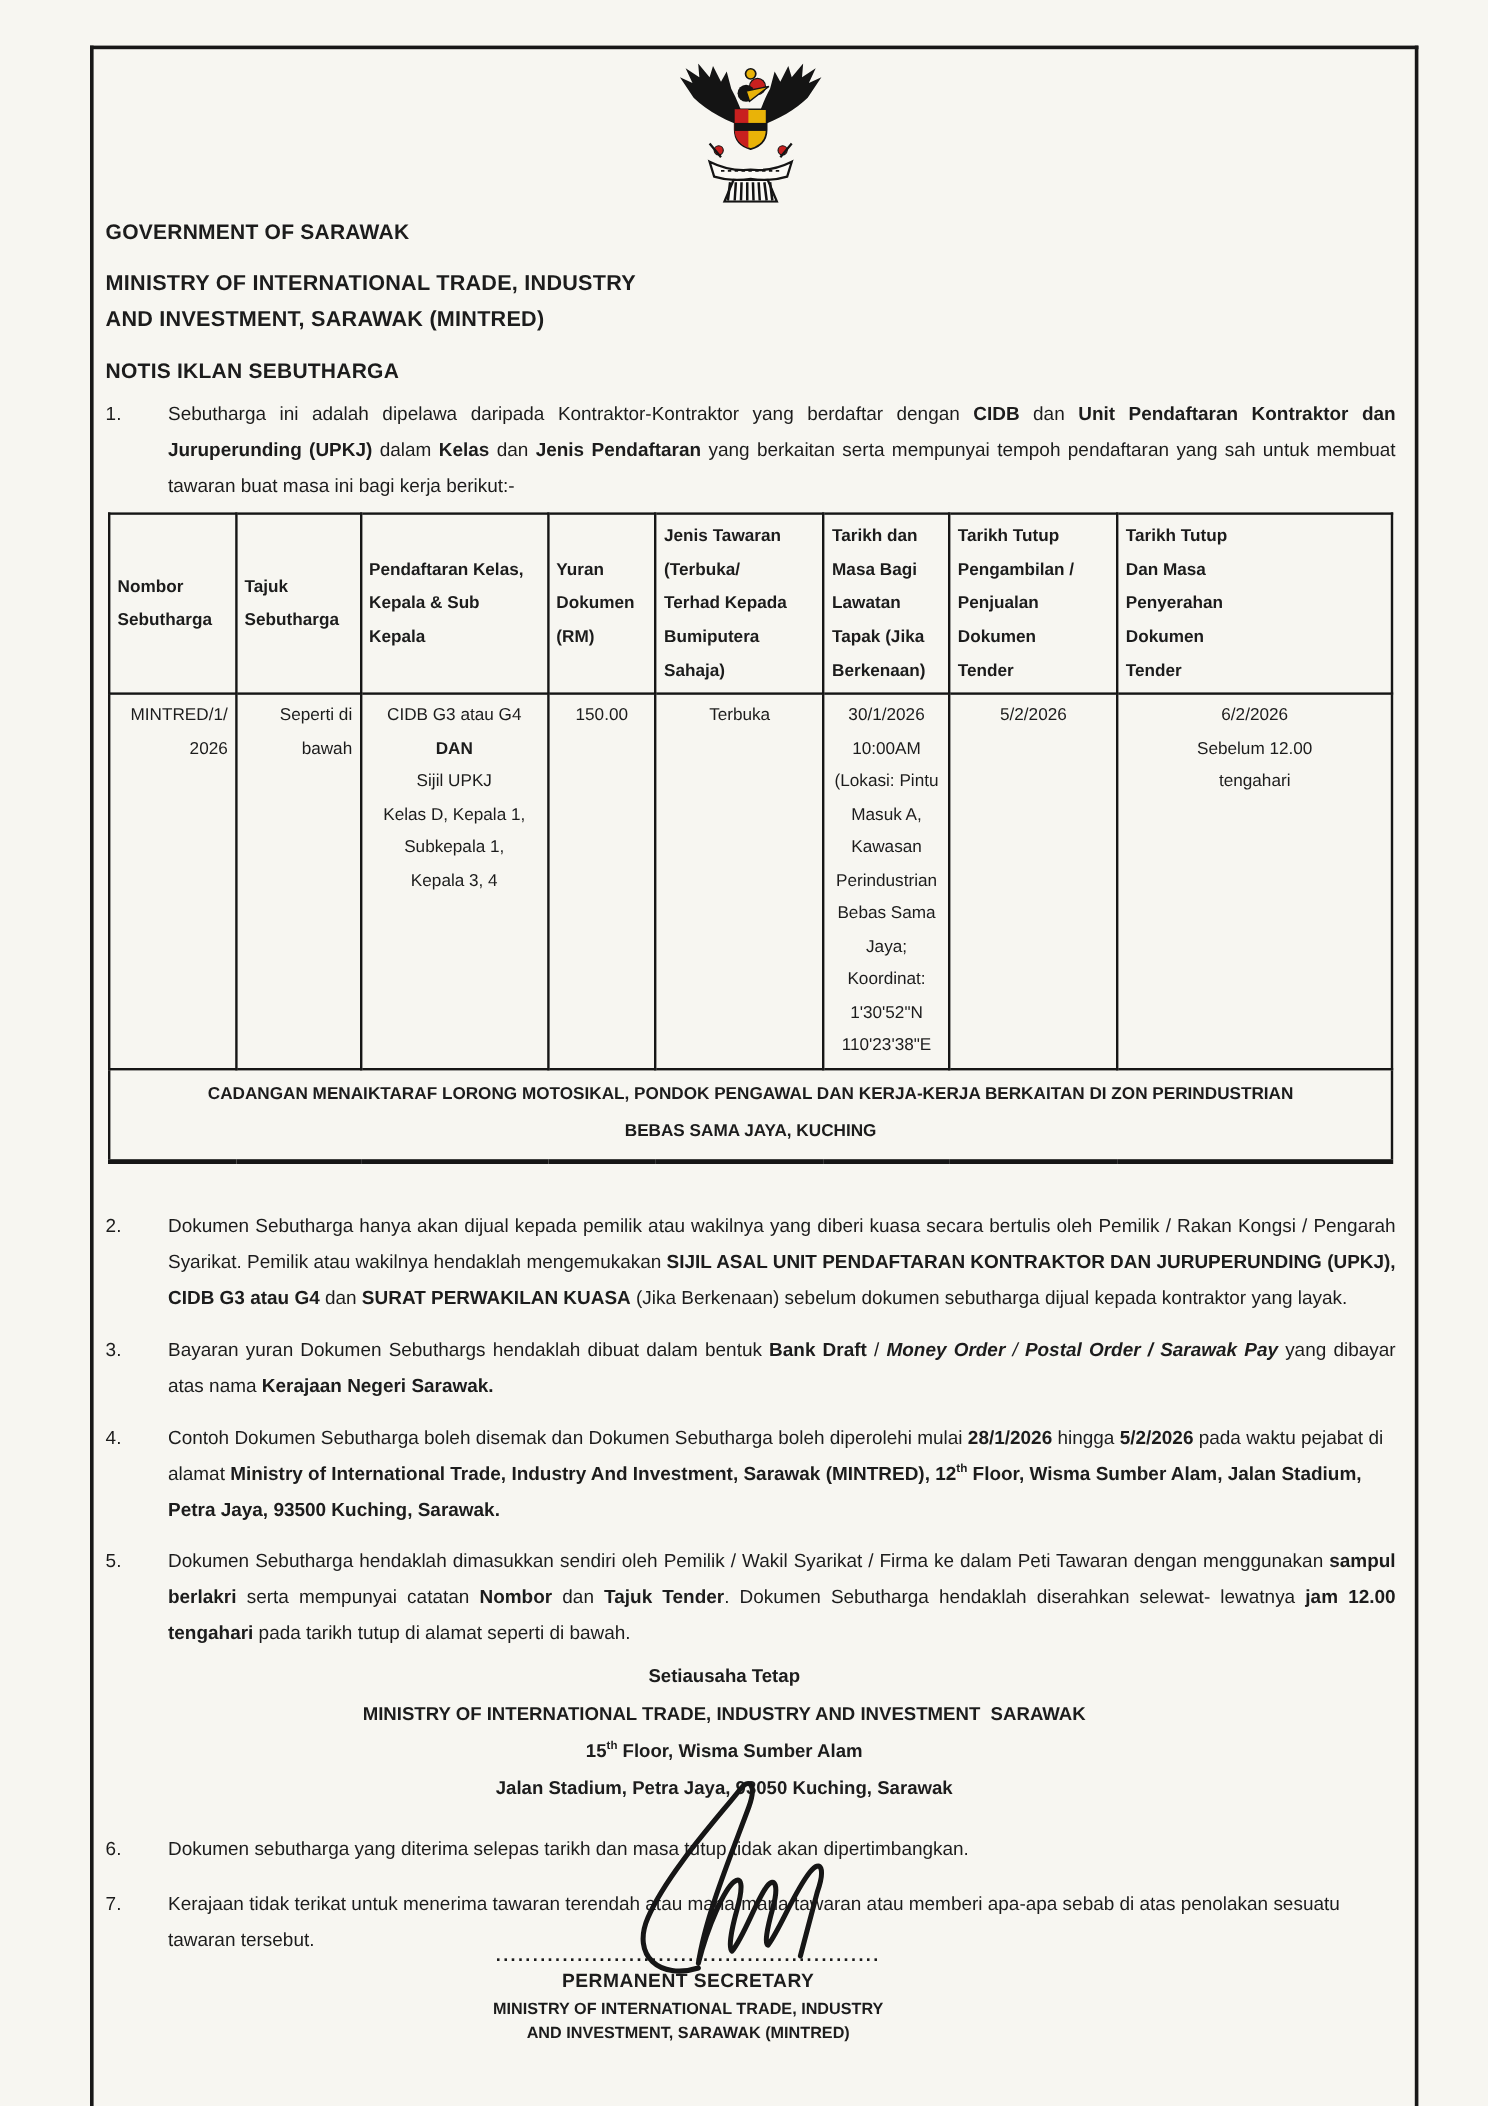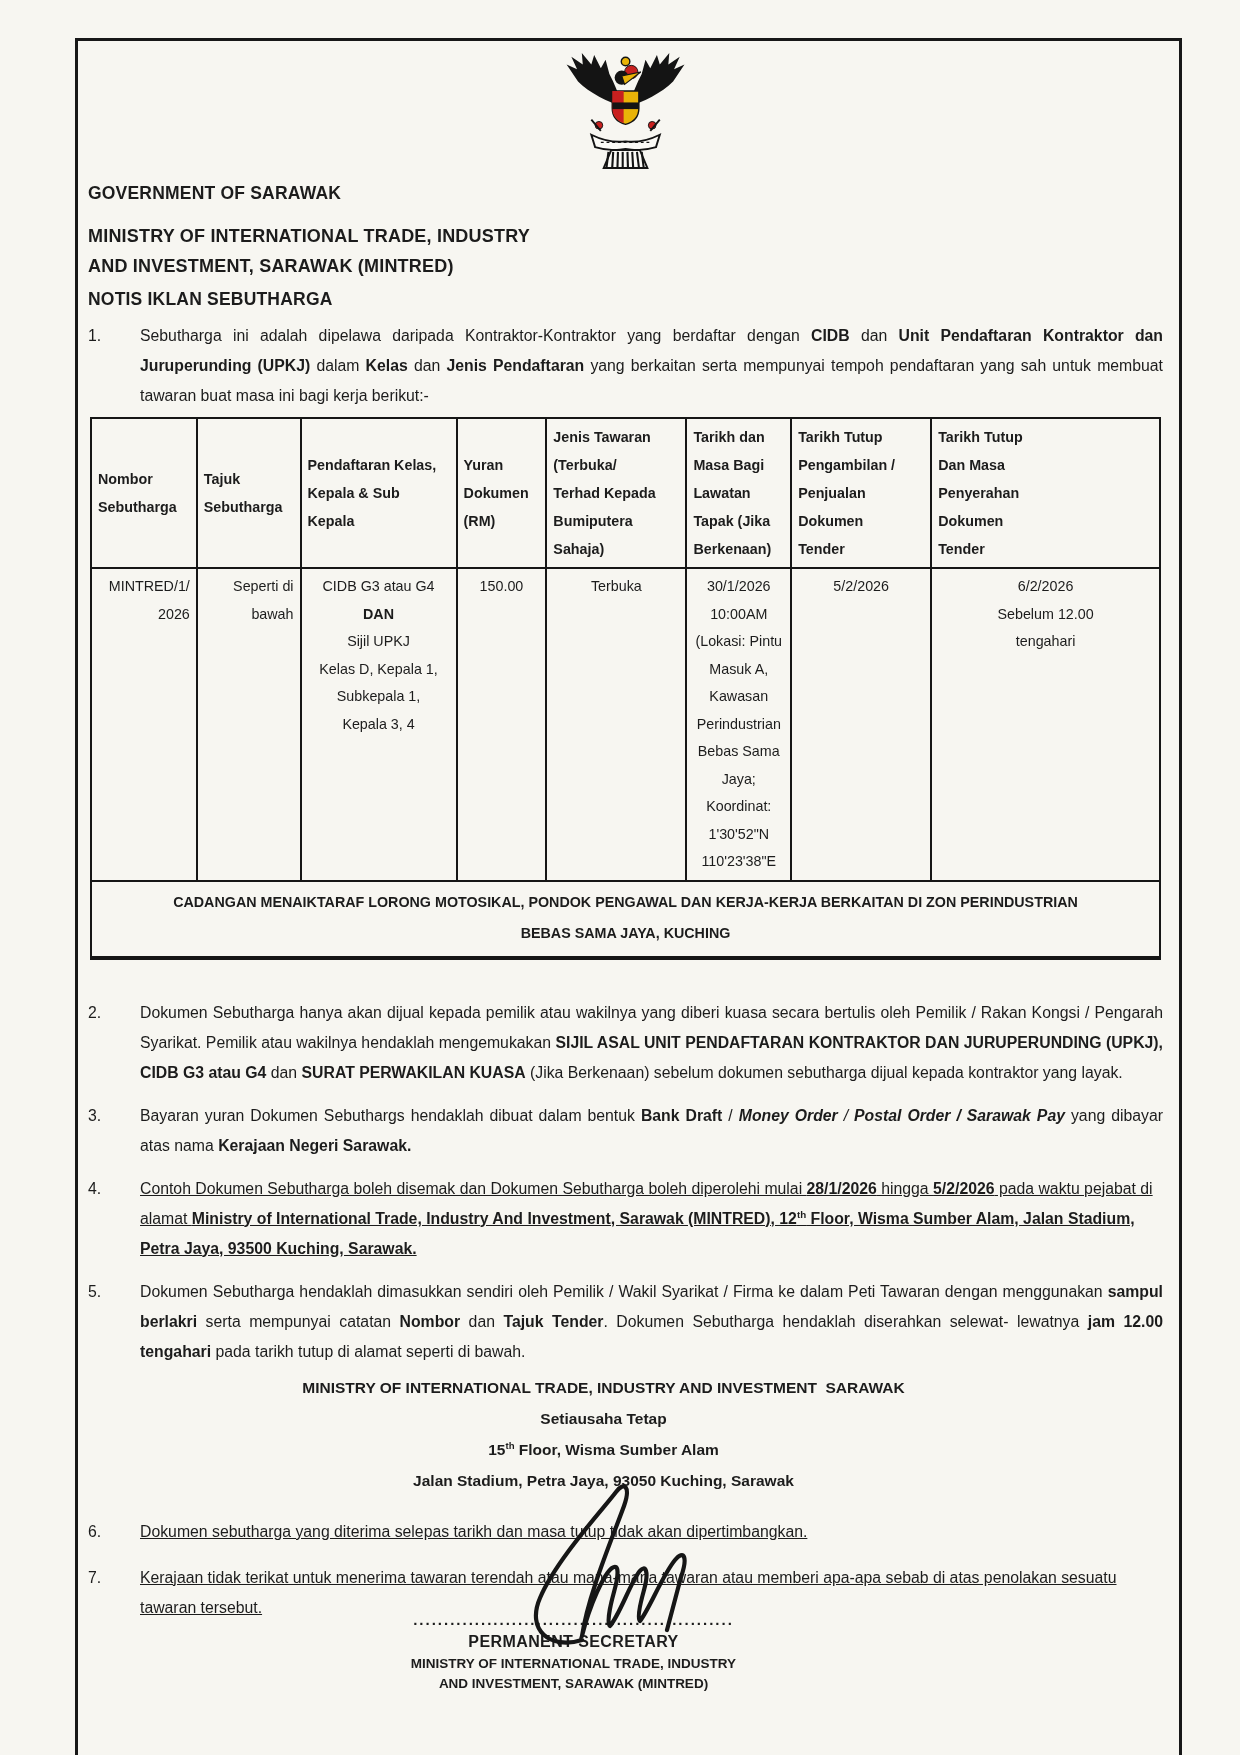--- a/index.html
+++ b/index.html
@@ -23,26 +23,26 @@
   .b{font-weight:700;}
   .i{font-style:italic;}
   sup{font-size:0.62em;vertical-align:super;line-height:0;}
 
   .crest-wrap{text-align:center;margin-top:6px;height:118px;}
   .crest-wrap svg{height:116px;}
 
   .title{ text-align:left;font-weight:700;letter-spacing:.2px; }
   .gov-title{margin-top:12px;font-size:17.5px;}
   .ministry-title{margin-top:17px;font-size:18px;line-height:30px;}
-  .notice-title{margin-top:8px;font-size:17.5px;}
+  .notice-title{margin-top:18px;font-size:17.5px;}
 
   .item{display:flex;margin-top:13px;font-size:15.8px;line-height:30px;}
   .item .num{flex:0 0 52px;}
   .item .txt{flex:1;text-align:justify;}
-  .item.left .txt{text-align:left;text-decoration:underline;}
+  .item.left .txt{text-align:left;}
   .item.first{margin-top:11px;}
   .item.after-table{margin-top:38px;}
 
   table.tender{
     width:1071px;margin-left:2px;margin-top:6px;
     border-collapse:collapse;table-layout:fixed;
     font-size:14.3px;
   }
   table.tender td{
     border:2px solid #161616;box-sizing:border-box;
@@ -220,22 +220,22 @@
     <div class="item left">
       <span class="num">4.</span>
       <div class="txt"><span>Contoh Dokumen Sebutharga boleh disemak dan Dokumen Sebutharga boleh diperolehi mulai </span><span class="b">28/1/2026</span><span> hingga </span><span class="b">5/2/2026</span><span> pada waktu pejabat di alamat </span><span class="b">Ministry of International Trade, Industry And Investment, Sarawak (MINTRED), 12</span><sup class="b">th</sup><span class="b"> Floor, Wisma Sumber Alam, Jalan Stadium, Petra Jaya, 93500 Kuching, Sarawak.</span></div>
     </div>
     <div class="item">
       <span class="num">5.</span>
       <div class="txt"><span>Dokumen Sebutharga hendaklah dimasukkan sendiri oleh Pemilik / Wakil Syarikat / Firma ke dalam Peti Tawaran dengan menggunakan </span><span class="b">sampul berlakri</span><span> serta mempunyai catatan </span><span class="b">Nombor</span><span> dan </span><span class="b">Tajuk Tender</span><span>. Dokumen Sebutharga hendaklah diserahkan selewat- lewatnya </span><span class="b">jam 12.00 tengahari</span><span> pada tarikh tutup di alamat seperti di bawah.</span></div>
     </div>
 
     <div class="addr">
+      <div class="addr-line"><span class="b">Setiausaha Tetap</span></div>
       <div class="addr-line"><span class="b">MINISTRY OF INTERNATIONAL TRADE, INDUSTRY AND INVESTMENT  SARAWAK</span></div>
-      <div class="addr-line"><span class="b">Setiausaha Tetap</span></div>
       <div class="addr-line"><span class="b">15</span><sup class="b">th</sup><span class="b"> Floor, Wisma Sumber Alam</span></div>
       <div class="addr-line"><span class="b">Jalan Stadium, Petra Jaya, 93050 Kuching, Sarawak</span></div>
     </div>
 
     <div class="item left i6">
       <span class="num">6.</span>
       <div class="txt"><span>Dokumen sebutharga yang diterima selepas tarikh dan masa tutup tidak akan dipertimbangkan.</span></div>
     </div>
     <div class="item left i7">
       <span class="num">7.</span>

